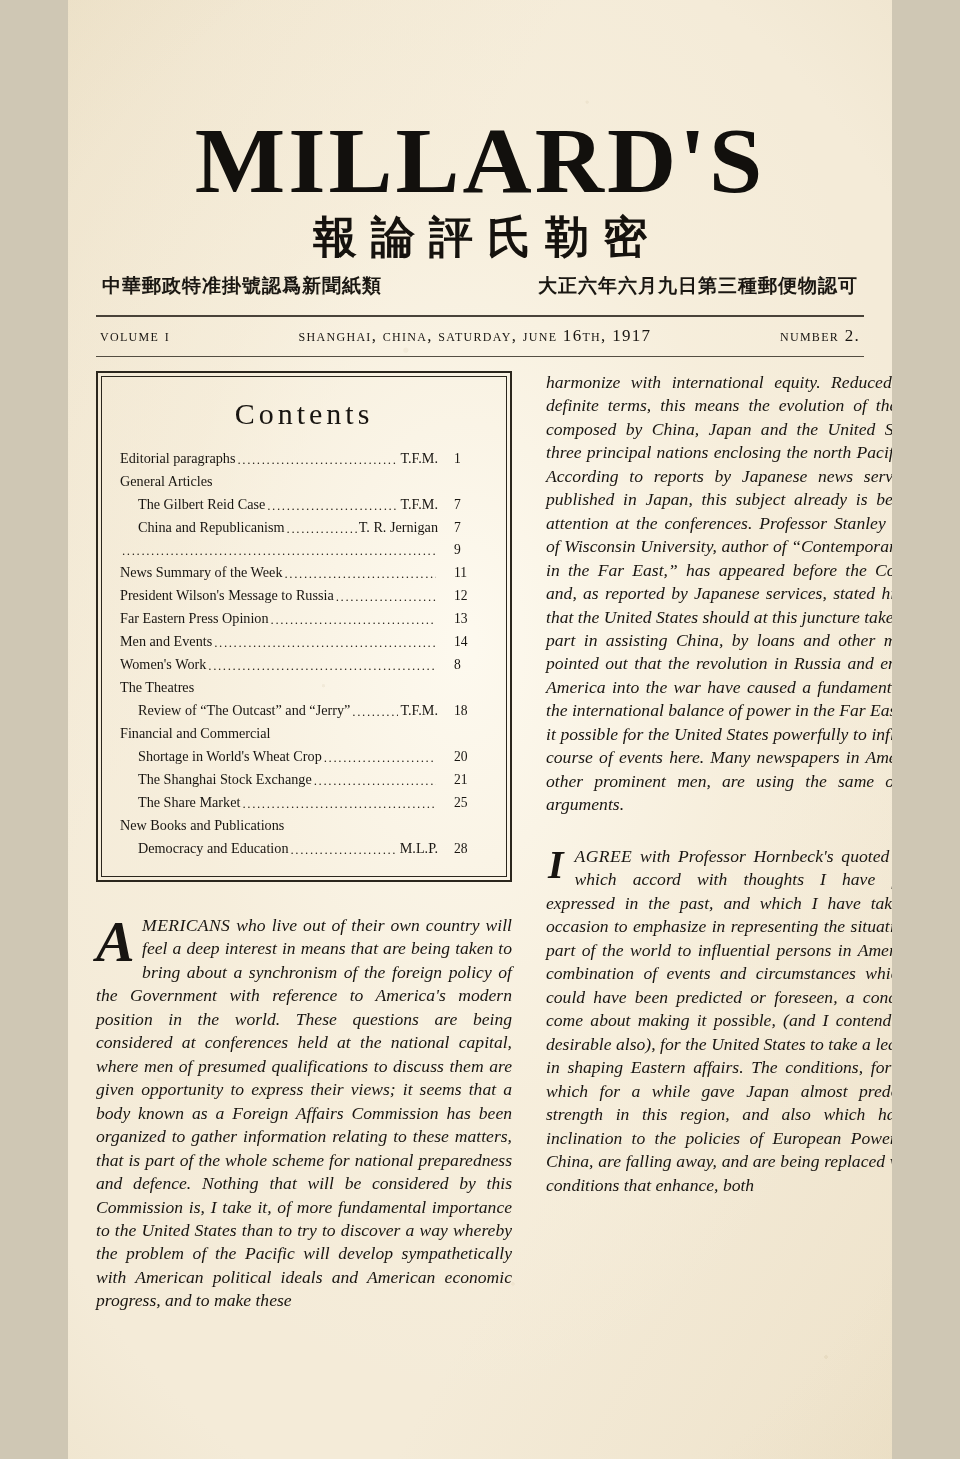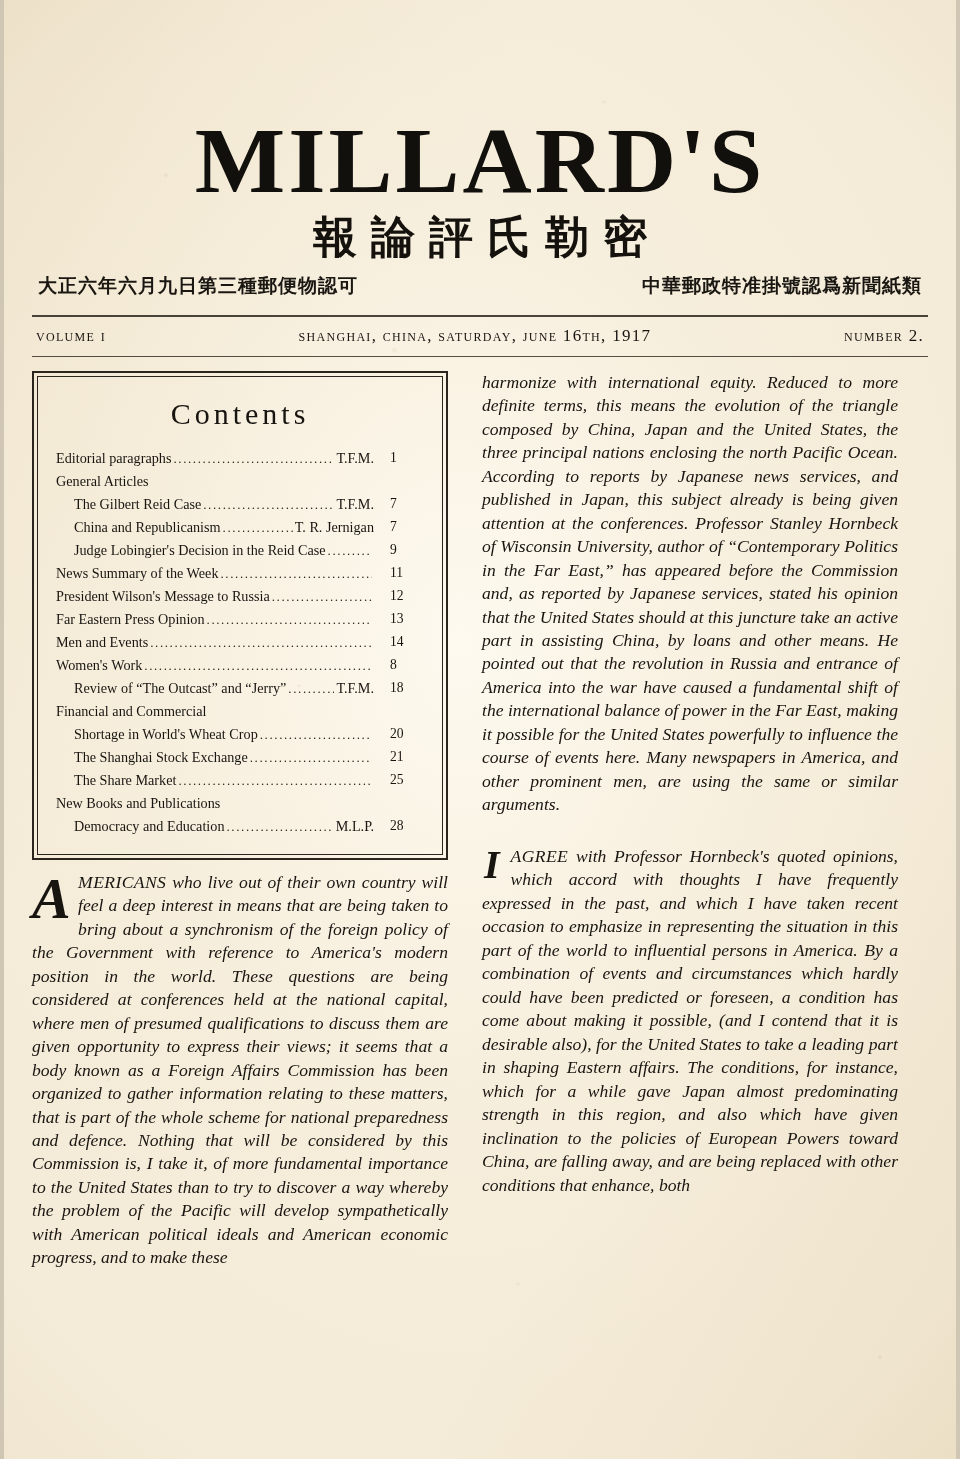--- a/index.html
+++ b/index.html
@@ -3,21 +3,21 @@
 <meta charset="utf-8">
 <style>
   html, body {
     margin: 0;
     padding: 0;
     background: #cfc7b4;
   }
 
   .page {
     position: relative;
-    width: 952px;
+    width: 824px;
     height: 1459px;
     margin: 0 auto;
     overflow: hidden;
     background: #f4ebd8;
     background-image:
       radial-gradient(ellipse 78% 72% at 48% 44%, rgba(255,252,243,0.85) 0%, rgba(250,243,226,0.35) 45%, rgba(228,214,184,0.0) 72%),
       radial-gradient(ellipse 120% 100% at 50% 50%, rgba(244,235,216,0) 55%, rgba(221,206,172,0.55) 88%, rgba(203,186,150,0.8) 100%),
       linear-gradient(120deg, rgba(234,221,193,0.45) 0%, rgba(248,241,225,0) 30%, rgba(248,241,225,0) 70%, rgba(232,218,189,0.5) 100%);
     font-family: "Liberation Serif", "DejaVu Serif", serif;
     color: #181511;
@@ -135,37 +135,37 @@
   }
   .col {
     width: 416px;
     flex: 0 0 416px;
   }
 
   
   .contents-box {
     border: 2.5px solid #2b261d;
     padding: 3px;
-    margin-bottom: 11px;
+    margin-bottom: 32px;
   }
   .contents-box-inner {
     border: 1px solid #2b261d;
     padding: 16px 18px 16px 18px;
   }
   .contents-title {
     text-align: center;
     font-size: 30px;
     letter-spacing: 4px;
     margin: 4px 0 16px 0;
     font-weight: 400;
   }
   .toc-list { }
   .toc-row {
     display: flex;
-    align-items: center;
+    align-items: flex-end;
     font-size: 14.2px;
     line-height: 1.62;
     white-space: nowrap;
   }
   .toc-row.indent .toc-text { padding-left: 18px; }
   .toc-text { flex: 0 0 auto; }
   .toc-dots {
     flex: 1 1 auto;
     overflow: hidden;
     white-space: nowrap;
@@ -215,22 +215,22 @@
 <body>
 
 <div class="page">
   <div class="inner">
 
     <div class="masthead">
       <div class="mast-line1">MILLARD'S</div>
       <div class="mast-cjk">報論評氏勒密</div>
 
       <div class="cjk-notices">
+        <div class="cjk-notice">中華郵政特准掛號認爲新聞紙類</div>
         <div class="cjk-notice">大正六年六月九日第三種郵便物認可</div>
-        <div class="cjk-notice">中華郵政特准掛號認爲新聞紙類</div>
       </div>
     </div>
 
     <div class="volbar-rule-top"></div>
     <div class="volbar">
       <div class="volbar-left">Volume I</div>
       <div class="volbar-center">Shanghai, China, Saturday, June 16th, 1917</div>
       <div class="volbar-right">Number 2.</div>
     </div>
     <div class="volbar-rule-bottom"></div>
@@ -261,21 +261,20 @@
                   <span class="toc-author">T.F.M.</span>
                   <span class="toc-page">7</span>
                 </div>
                 <div class="toc-row indent">
                   <span class="toc-text">China and Republicanism</span>
                   <span class="toc-dots">........................................................................................................................</span>
                   <span class="toc-author">T. R. Jernigan</span>
                   <span class="toc-page">7</span>
                 </div>
                 <div class="toc-row indent">
-                  <span class="toc-text">Judge Lobingier's Decision in the Reid Case</span>
                   <span class="toc-dots">........................................................................................................................</span>
                   <span class="toc-author"></span>
                   <span class="toc-page">9</span>
                 </div>
                 <div class="toc-row">
                   <span class="toc-text">News Summary of the Week</span>
                   <span class="toc-dots">........................................................................................................................</span>
                   <span class="toc-author"></span>
                   <span class="toc-page">11</span>
                 </div>
@@ -295,20 +294,26 @@
                   <span class="toc-text">Men and Events</span>
                   <span class="toc-dots">........................................................................................................................</span>
                   <span class="toc-author"></span>
                   <span class="toc-page">14</span>
                 </div>
                 <div class="toc-row">
                   <span class="toc-text">Women's Work</span>
                   <span class="toc-dots">........................................................................................................................</span>
                   <span class="toc-author"></span>
                   <span class="toc-page">8</span>
+                </div>
+                <div class="toc-row nodots">
+                  <span class="toc-text">The Theatres</span>
+                  <span class="toc-dots">........................................................................................................................</span>
+                  <span class="toc-author"></span>
+                  <span class="toc-page"></span>
                 </div>
                 <div class="toc-row indent">
                   <span class="toc-text">Review of “The Outcast” and “Jerry”</span>
                   <span class="toc-dots">........................................................................................................................</span>
                   <span class="toc-author">T.F.M.</span>
                   <span class="toc-page">18</span>
                 </div>
                 <div class="toc-row nodots">
                   <span class="toc-text">Financial and Commercial</span>
                   <span class="toc-dots">........................................................................................................................</span>

